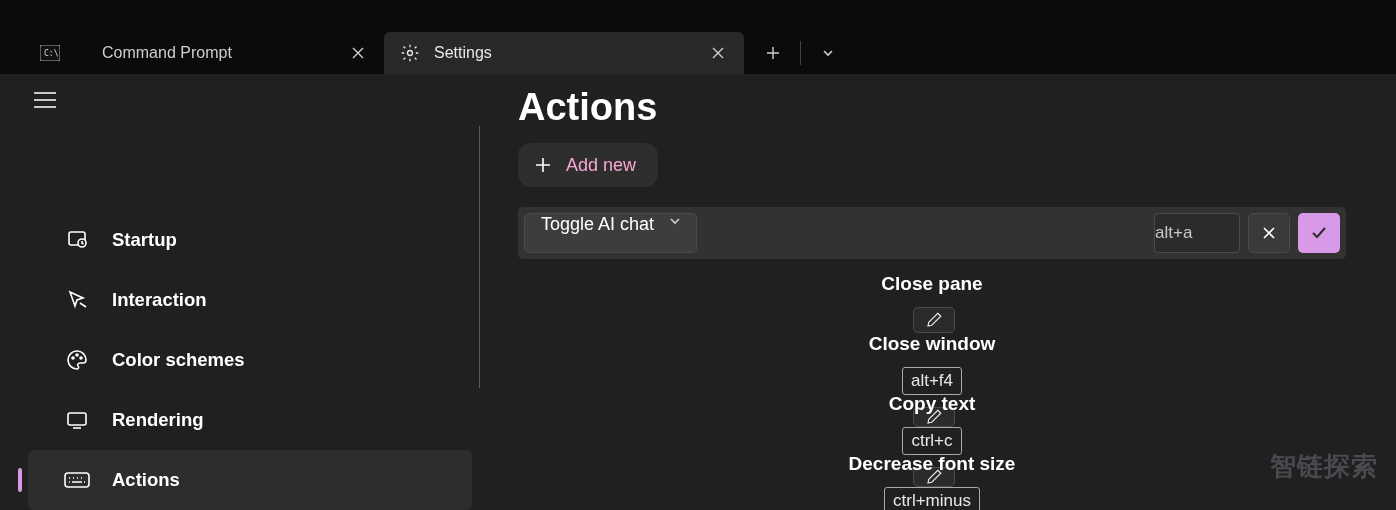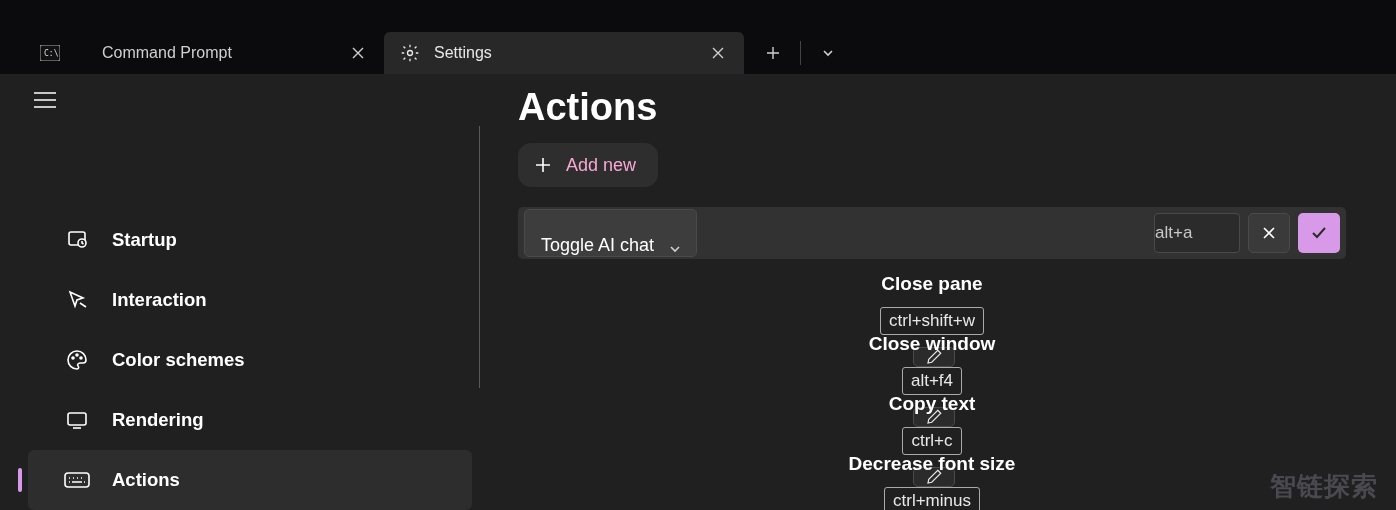--- a/index.html
+++ b/index.html
@@ -128,26 +128,26 @@
   align-items: center;
   background: #323232;
   border-radius: 5px;
   height: 52px;
   padding: 0 6px 0 6px;
   margin-bottom: 14px;
   gap: 8px;
 }
 .editor-select {
   display: flex;
-  align-items: flex-end;
+  align-items: flex-start;
   gap: 14px;
   background: #3d3d3d;
   border: 1px solid #4a4a4a;
   border-radius: 5px;
-  height: 48px;
+  height: 40px;
   padding: 0 14px 0 16px;
   cursor: pointer;
 }
 .editor-select-label { font-size: 18px; color: #fff; }
 .editor-spacer { flex: 1; }
 .key-input {
   background: #2b2b2b;
   border: 1px solid #4a4a4a;
   color: #c8c8c8;
   height: 40px;
@@ -190,21 +190,21 @@
   border: 1px solid #4a4a4a;
   border-radius: 5px;
   background: #2b2b2b;
   cursor: pointer;
   margin-left: 4px;
 }
 
 .watermark {
   position: absolute;
   right: 18px;
-  bottom: 6px;
+  bottom: 26px;
   font-size: 26px;
   font-weight: 700;
   color: rgba(180,180,200,0.28);
   letter-spacing: 1px;
 }
 
 svg { display: block; }
 </style>
 </head>
 <body>
@@ -353,21 +353,20 @@
       </div>
       <div class="editor-btn accept">
         <svg width="18" height="18" viewBox="0 0 18 18">
             <path d="M3 9l4 4 8-9" stroke="#2b2b2b" stroke-width="2" fill="none"></path>
           </svg>
       </div>
     </div>
 
     <div class="action-row">
       <span class="action-label">Close pane</span>
-      <span class="kbd">ctrl+shift+w</span>
       <div class="edit-btn">
         <svg width="18" height="18" viewBox="0 0 24 24" fill="none" stroke="#e8e8e8" stroke-width="1.6">
             <path d="M17 3l4 4-12 12-5 1 1-5z"></path>
           </svg>
       </div>
     </div>
 
     <div class="action-row">
       <span class="action-label">Close window</span>
       <span class="kbd">alt+f4</span>

